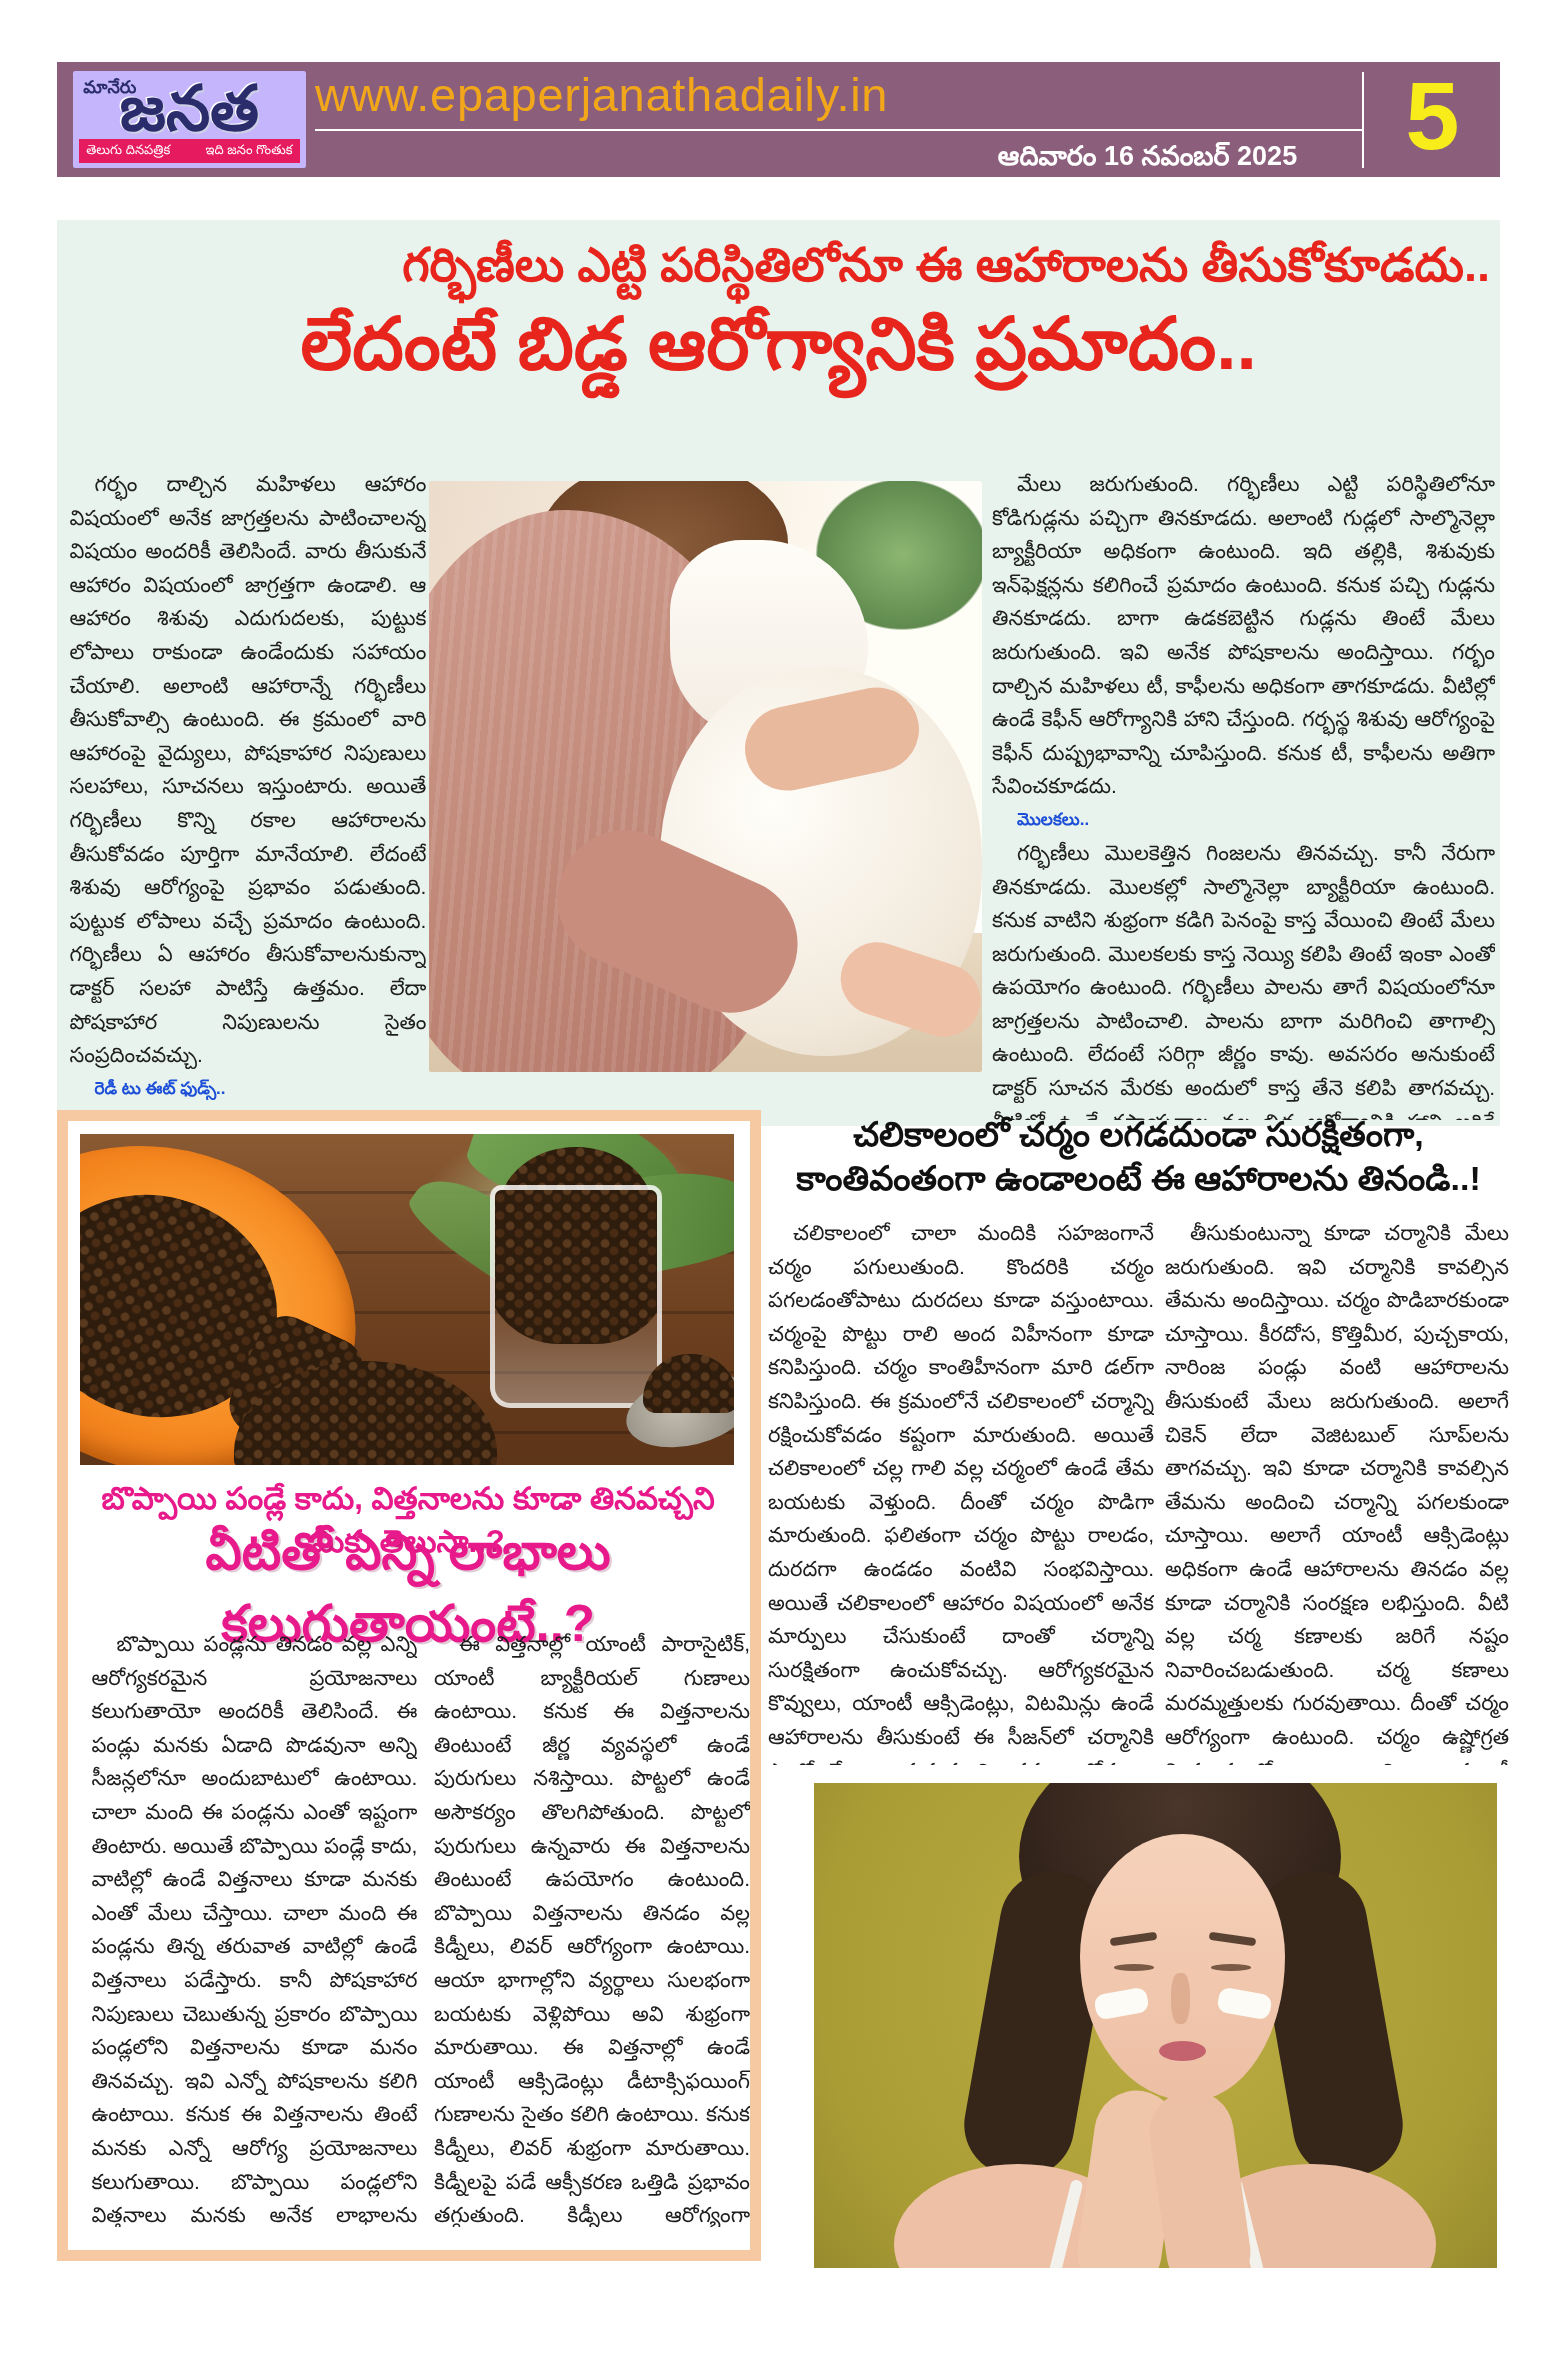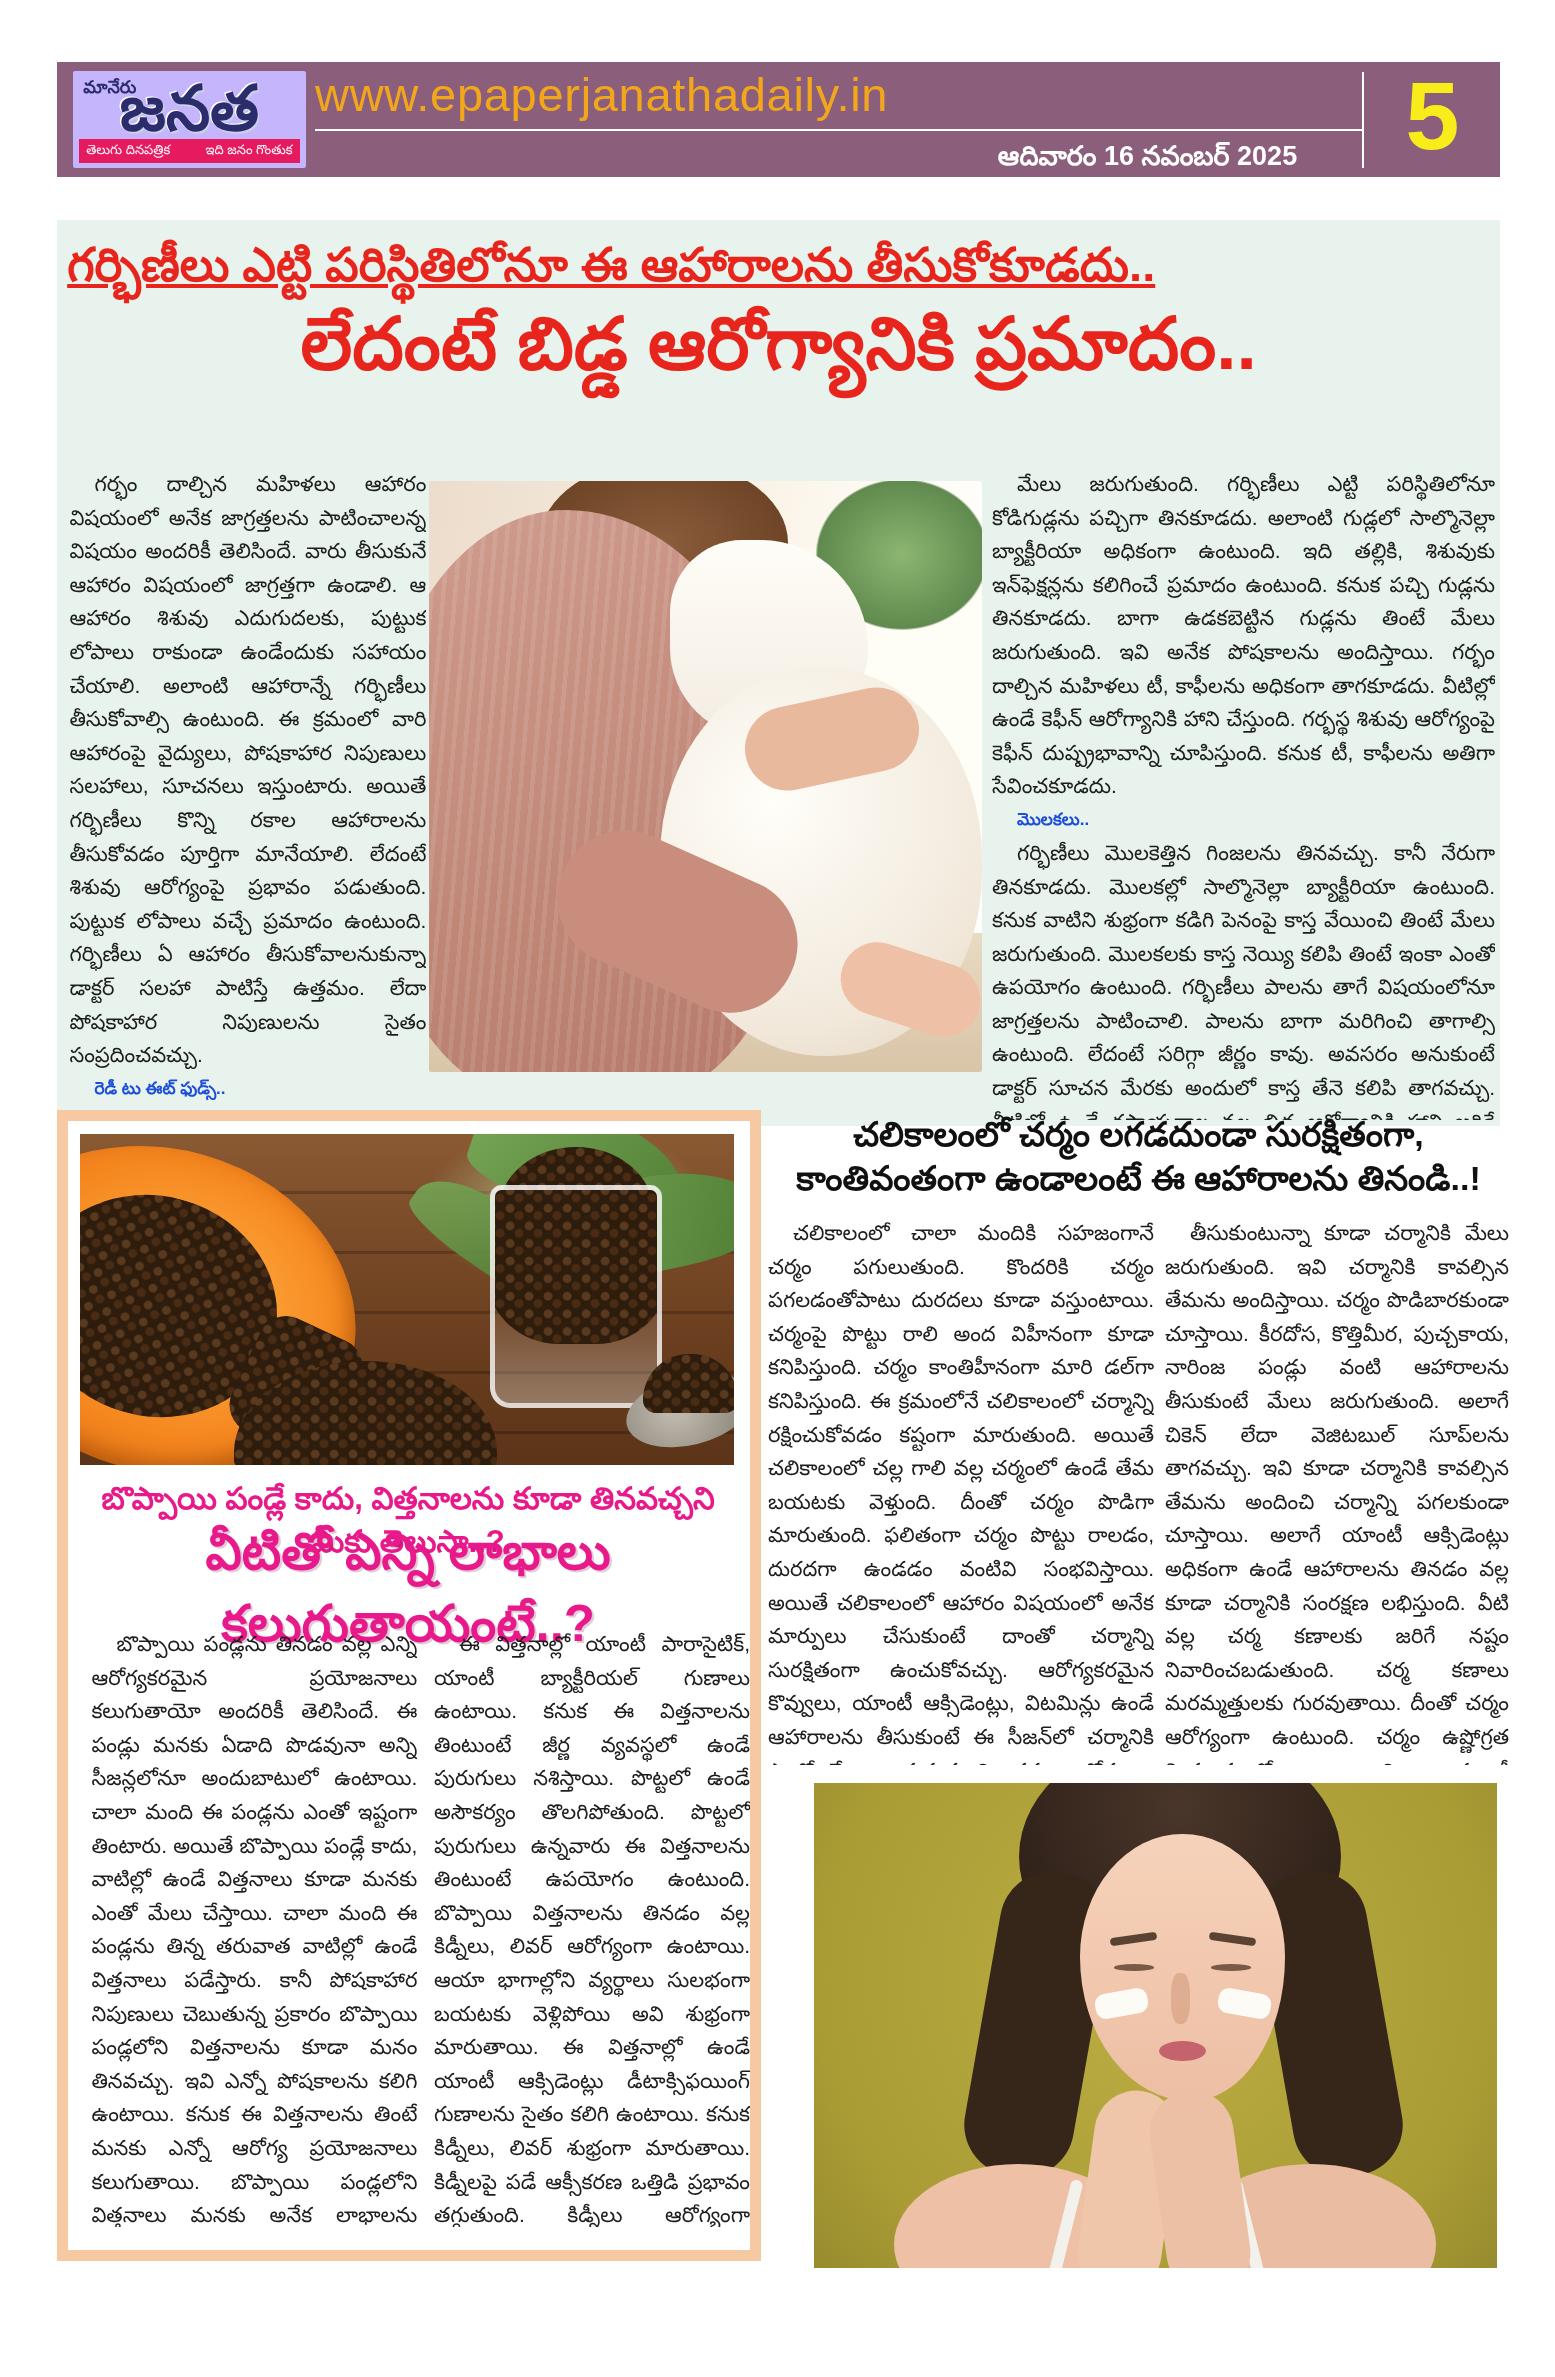--- a/index.html
+++ b/index.html
@@ -17,21 +17,21 @@
               display:flex;align-items:center;justify-content:space-between;padding:0 7.3px;box-sizing:border-box;}
   .mast-url{left:258px;top:5.1px;width:1098px;text-align:left;font-size:47px;color:#F2A71B;letter-spacing:0.7px;}
   .mast-line{left:258px;top:67px;width:1047px;height:2.2px;background:#ffffff;}
   .mast-section{left:366px;top:75px;width:410px;text-align:center;font-size:32px;font-weight:bold;color:#ffffff;letter-spacing:11.7px;}
   .mast-date{left:915px;top:79px;width:351px;text-align:center;font-size:27px;font-weight:bold;color:#ffffff;}
   .mast-vline{left:1305px;top:9.5px;width:2.2px;height:96px;background:#ffffff;}
   .mast-page{left:1317px;top:-4.4px;width:117px;text-align:center;font-size:97px;font-weight:bold;color:#F8EC1A;line-height:115px;}
 
   
   .a1-box{left:57px;top:220px;width:1443px;height:906px;background:#E7F3EC;}
-  .a1-h1{left:10.2px;top:17.6px;width:1423px;text-align:left;font-size:47px;font-weight:bold;color:#E8251C;line-height:1.15;text-decoration:underline;}
+  .a1-h1{left:10.2px;top:17.6px;width:1423px;text-align:right;font-size:47px;font-weight:bold;color:#E8251C;line-height:1.15;}
   .a1-h2{left:10.2px;top:82px;width:1423px;text-align:center;font-size:73px;font-weight:bold;color:#E8251C;line-height:1.15;}
   .body-text{font-size:21px;line-height:1.6;color:#1d1d1d;text-align:justify;}
   .body-text p{margin:0 0 2.9px 0;text-indent:25px;}
   .subhead{color:#1d4ed8;font-weight:bold;font-size:17px;margin:4.4px 0 2.9px 0;text-indent:0;}
   .a1-colL{left:12.4px;top:247px;width:357px;height:648px;overflow:hidden;}
   .a1-colR{left:935px;top:247px;width:503px;height:653px;overflow:hidden;}
 
   
   .photo1{left:372px;top:261px;width:553px;height:591px;overflow:hidden;border-radius:2.2px;
           background:linear-gradient(100deg,#ecdccb,#f8efe3 45%,#fffcf4 70%,#ffffff 100%);}

